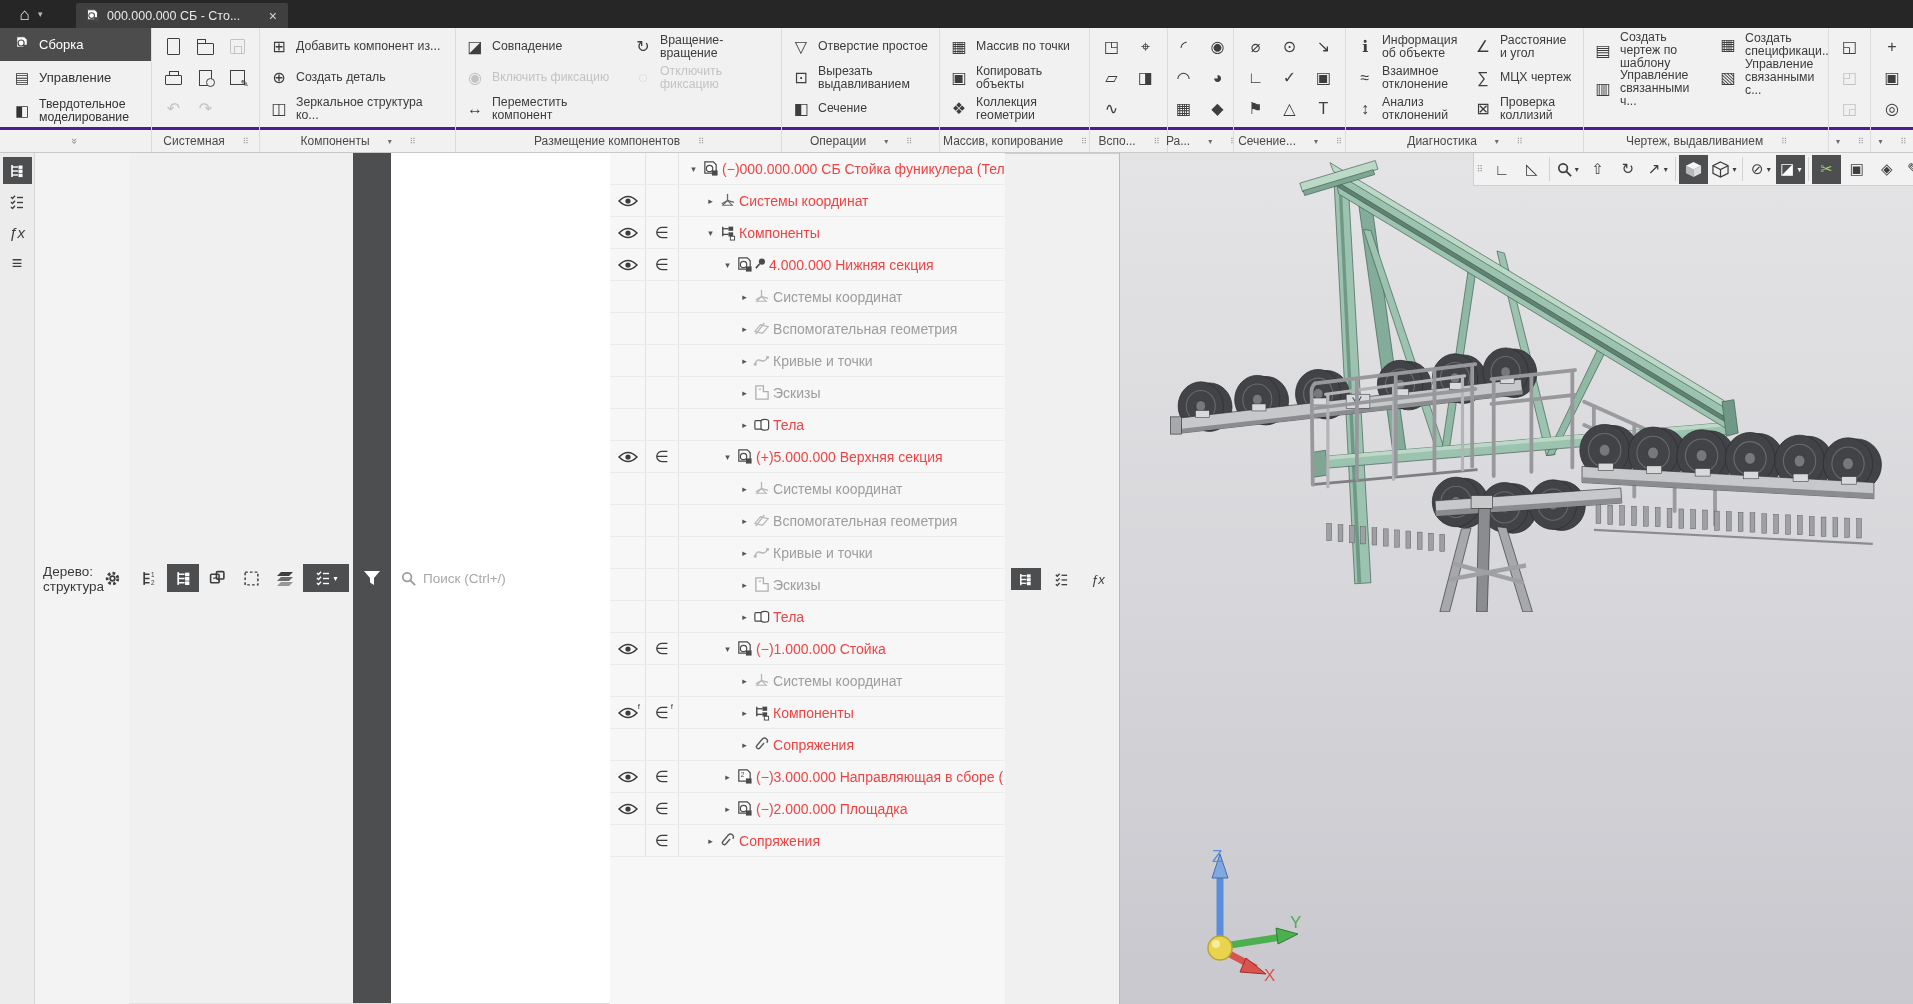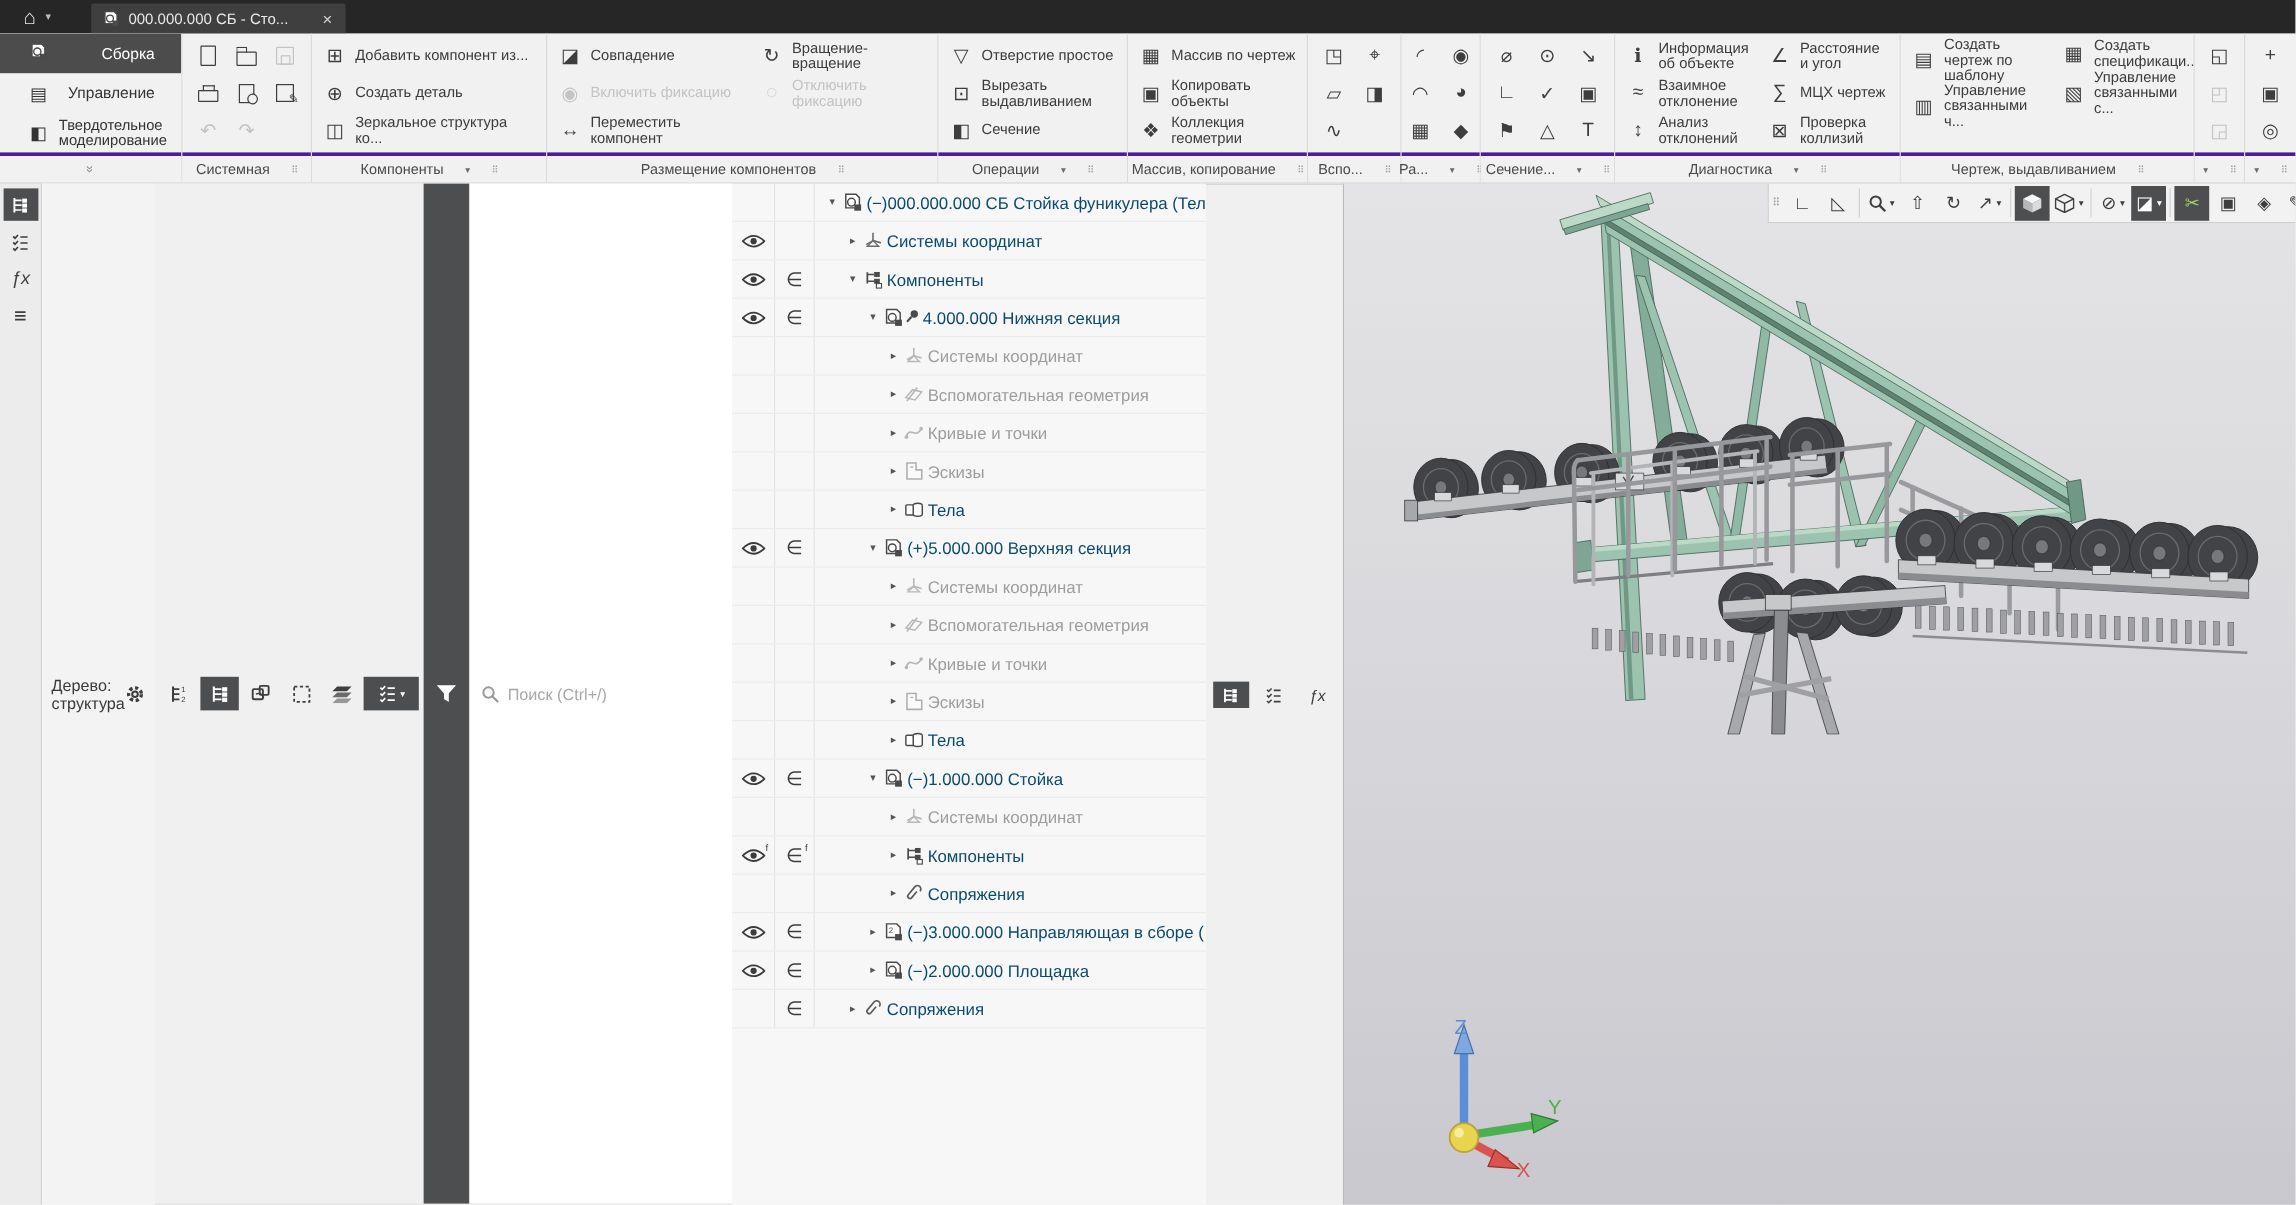--- a/index.html
+++ b/index.html
@@ -23,22 +23,22 @@
   .ribbon { flex:0 0 124px; display:flex; background:#f1f1f1; border-bottom:1px solid #c9c9c9; }
   .rgroup { display:flex; flex-direction:column; border-right:1px solid #dcdcdc; }
   .rgroup-body { flex:1 1 auto; padding:3px 4px; overflow:hidden; }
   .rgroup-tab { flex:0 0 25px; border-top:3px solid #4c1d95; display:flex; align-items:center;
     justify-content:center; gap:18px; font-size:12px; color:#4a4a4a; background:#f1f1f1; }
   .rgroup-tab .grip { font-size:8px; color:#9a9a9a; letter-spacing:-1px; }
   .rgroup-tab .caret { font-size:8px; color:#6b6b6b; }
 
   
   .modes .rgroup-body { padding:0; display:flex; flex-direction:column; }
-  .mode-btn { flex:1; display:flex; align-items:center; gap:7px; padding:0 22px; font-size:13px;
-    color:#333; cursor:pointer;justify-content:space-between; }
+  .mode-btn { flex:1; display:flex; align-items:center; gap:7px; padding:0 12px; font-size:13px;
+    color:#333; cursor:pointer; }
   .mode-btn.active { background:#4c4c4c; color:#fff; }
   .mode-btn .mico { width:20px; text-align:center; font-size:15px; flex:0 0 20px; }
   .mode-btn .mlabel { line-height:1.05; }
 
   
   .sysgrid { display:grid; grid-template-columns:repeat(3,32px); grid-auto-rows:31px; justify-content:center; }
   .icobtn { display:flex; align-items:center; justify-content:center; font-size:16px; color:#3e3e3e; cursor:pointer; }
   .icobtn.disabled { color:#c3c3c3; cursor:default; }
 
   
@@ -101,21 +101,21 @@
 
   .tree-rows { flex:1; overflow:hidden; }
   .trow { height:32px; display:flex; align-items:center; border-bottom:1px solid #ebebeb; }
   .gcell { flex:0 0 36px; height:100%; display:flex; align-items:center; justify-content:center;
     border-right:1px solid #e3e3e3; color:#3c3c3c; position:relative; }
   .gcell.c2 { flex:0 0 33px; font-size:16px; }
   .gcell sup { font-size:8px; position:absolute; top:5px; right:5px; color:#3c3c3c; }
   .tcontent { flex:1; display:flex; align-items:center; overflow:hidden; height:100%; }
   .texp { width:13px; font-size:9px; color:#555; text-align:center; flex:0 0 13px; }
   .ticon { width:20px; flex:0 0 20px; display:flex; align-items:center; justify-content:center; }
-  .tlabel { white-space:nowrap; font-size:14px; color:#0c4a6e; margin-left:2px; }
+  .tlabel { white-space:nowrap; font-size:14px; color:#ef4444; margin-left:2px; }
   .trow.gray .tlabel { color:#9d9d9d; }
   .trow.gray .ticon svg { opacity:.45; }
 
   .tp-bottom { flex:0 0 26px; border-top:1px solid #cfcfcf; background:#f0f0f0;
     display:flex; align-items:center; gap:6px; padding:0 6px; }
   .tp-bottom .striptile { width:30px; height:22px; }
 
   
   .viewport { flex:1; position:relative; overflow:hidden;
     background:linear-gradient(180deg,#e4e4e6 0%, #d6d6da 55%, #c8c8ce 100%); }
@@ -409,21 +409,21 @@
         <span>Операции</span>
         <span class="caret">▾</span>
         <span class="grip">⠿</span>
       </div>
     </div>
 
     <div class="rgroup" style="width:150px">
       <div class="rgroup-body btncol">
         <div class="rbtn">
           <span class="bico">▦</span>
-          <span class="blabel">Массив по чертеж</span>
+          <span class="blabel">Массив по точки</span>
         </div>
         <div class="rbtn">
           <span class="bico">▣</span>
           <span class="blabel">Копировать объекты</span>
         </div>
         <div class="rbtn">
           <span class="bico">❖</span>
           <span class="blabel">Коллекция геометрии</span>
         </div>
       </div>

